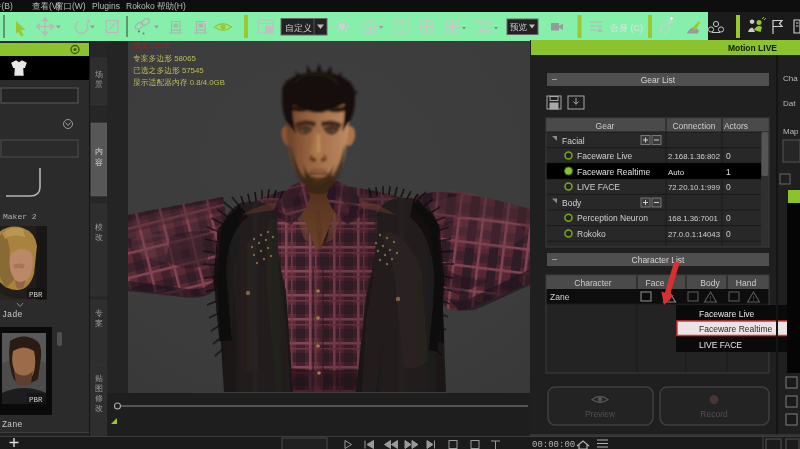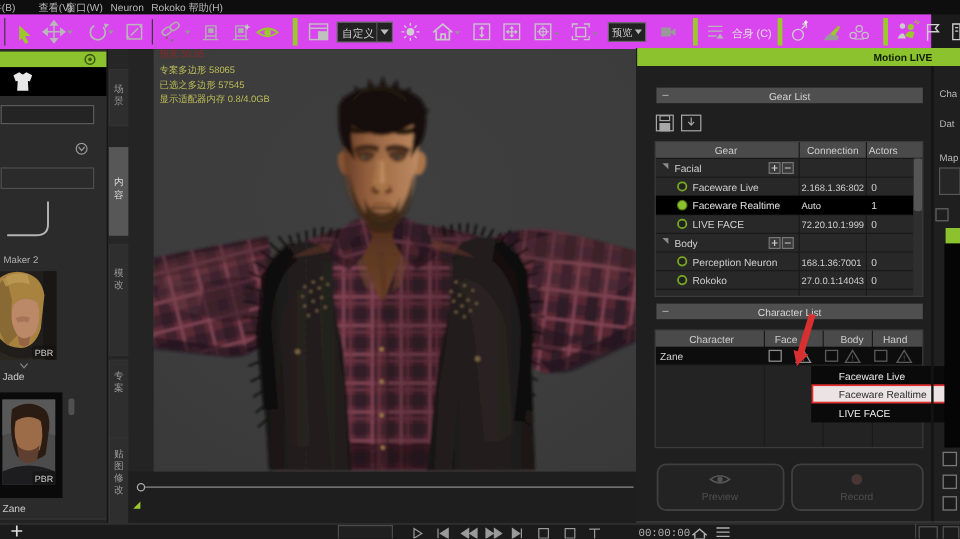--- a/index.html
+++ b/index.html
@@ -2,38 +2,38 @@
 <html><head>
 <meta charset="utf-8">
 <style>
   html,body{margin:0;padding:0;}
   body{width:800px;height:449px;overflow:hidden;background:#1b1b1b;
        font-family:"Liberation Sans",sans-serif;position:relative;}
   .abs{position:absolute;}
   #menubar{left:0;top:0;width:800px;height:12px;background:#0e0e0e;color:#b8b8b8;
            font-size:8.5px;}
   #menubar span{position:absolute;top:1px;}
-  #toolbar{left:0;top:12px;width:776px;height:29px;background:#d946ef;
+  #toolbar{left:0;top:12px;width:708px;height:29px;background:#86efac;
            border-bottom:1px solid #0b0b0b;}
-  #leftpanel{left:0;top:41px;width:89px;height:408px;background:#2b2b2b;}
+  #leftpanel{left:0;top:41px;width:89px;height:408px;background:#2b2b2b;font-family:Liberation Mono, monospace;}
   #tabstrip{left:89px;top:41px;width:18px;height:408px;background:#272727;
             border-left:1px solid #161616;border-right:1px solid #141414;}
   #gapcol{left:107px;top:41px;width:21px;height:408px;background:#242424;}
   #viewport{left:128px;top:41px;width:402px;height:392px;background:#3c3c3c;overflow:hidden;}
   #timeline{left:107px;top:393px;width:423px;height:43px;background:#1e1e1e;}
   #bottombar{left:0;top:436px;width:680px;height:13px;background:#1c1c1c;}
   #mlpanel{left:530px;top:40px;width:270px;height:316px;background:#1f1f1f;}
 </style>
 </head>
 <body>
 <div id="menubar" class="abs">
  <span style="left:-7px">件(B)</span>
  <span style="left:32px">查看(V)</span>
  <span style="left:55px">窗口(W)</span>
- <span style="left:92px">Neuron</span>
+ <span style="left:92px">Plugins</span>
  <span style="left:126px">Rokoko</span>
  <span style="left:157px">帮助(H)</span>
 </div>
 <div id="toolbar" class="abs">
 <svg width="800" height="29" style="position:absolute;left:0;top:0">
  <line x1="4" y1="3" x2="4" y2="26" stroke="#3a3a3a"></line>
 
  <path d="M16 9 L25.5 18 L20.8 18 L23.8 23.3 L21.2 24.6 L18.2 19.8 L16 22 Z" fill="#9bc92d"></path>
 
  <g stroke="#b9b9b9" stroke-width="1.2" fill="#b9b9b9">

